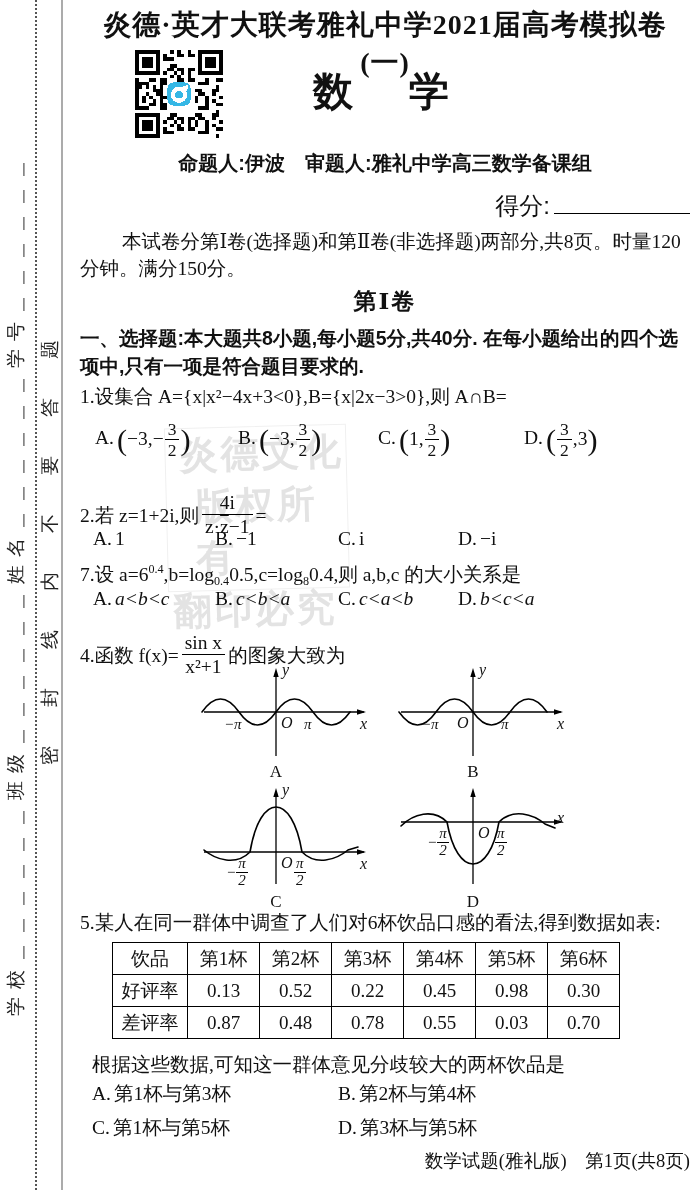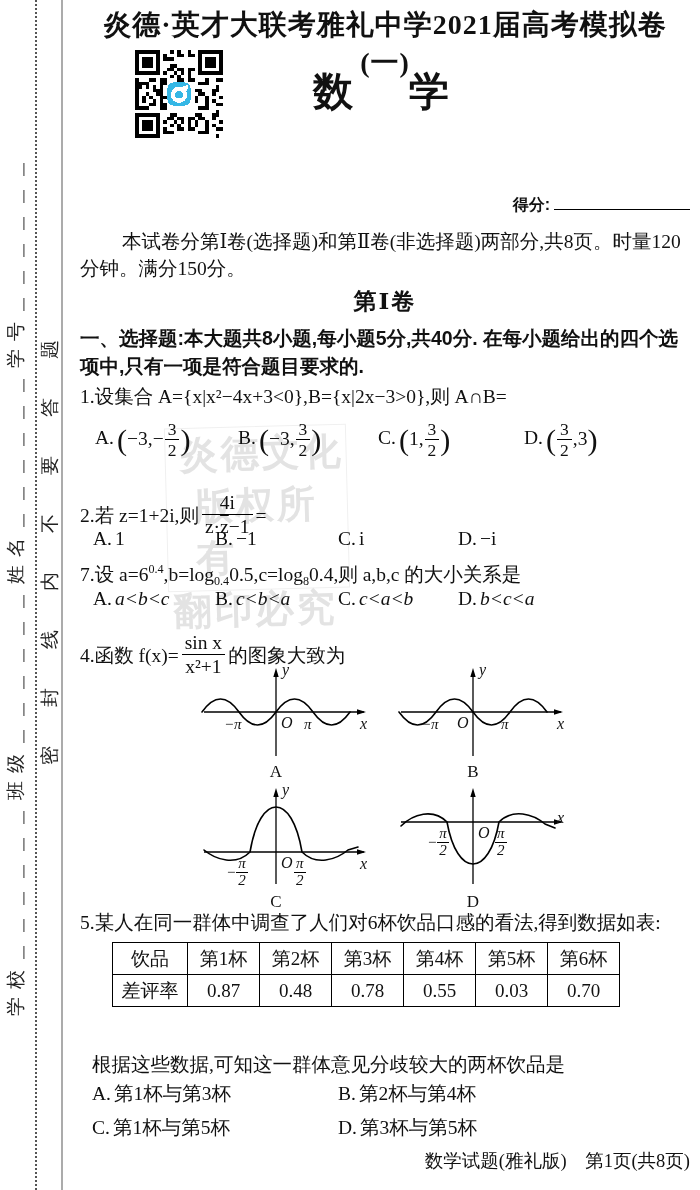--- a/index.html
+++ b/index.html
@@ -23,21 +23,21 @@
   
   .content{position:absolute;left:80px;top:0;width:610px;height:100%;z-index:3;}
   .content>div,.content>p{position:absolute;}
   .paper-title{top:6px;left:0;width:100%;text-align:center;font-size:28px;font-weight:700;letter-spacing:1px;}
   .qr{top:50px;left:55px;width:88px;height:88px;}
   .subject{top:64px;left:0;width:100%;text-align:center;font-size:40px;font-weight:700;
            font-family:"Liberation Sans","DejaVu Sans",sans-serif;letter-spacing:8px;}
   .committee{top:150px;left:0;width:100%;text-align:center;font-size:20px;font-weight:700;
              font-family:"Liberation Sans","DejaVu Sans",sans-serif;}
   .score-row{top:190px;left:0;width:100%;text-align:right;}
-  .score-label{font-size:16px;font-weight:700;font-family:"Liberation Sans","DejaVu Sans",sans-serif;}
+  .score-label{font-size:24px;font-weight:400;font-family:"Liberation Sans","DejaVu Sans",sans-serif;}
   .score-line{display:inline-block;width:136px;height:19px;border-bottom:1.6px solid #000;}
   .intro{top:228px;left:0;width:100%;margin:0;font-size:19.5px;line-height:27px;text-indent:2.15em;}
   .sec-title{top:286px;left:0;width:100%;text-align:center;font-size:23px;font-weight:700;letter-spacing:2px;}
   .instruction{top:324px;left:0;width:100%;font-size:19.5px;line-height:28px;font-weight:700;
                font-family:"Liberation Sans","DejaVu Sans",sans-serif;}
   .stem{left:0;width:100%;font-size:19.5px;line-height:26px;}
   .flexstem{display:flex;align-items:center;}
   
   .opt-row{left:0;width:100%;font-size:19.5px;display:grid;}
   .q1opts{top:414px;grid-template-columns:143px 140px 146px auto;padding-left:15px;align-items:center;height:52px;}
@@ -260,20 +260,21 @@
           <rect x="9.2" y="9.2" width="6.6" height="6.6" rx="1.7" fill="#35b7e5"></rect>
           <circle cx="12.5" cy="12.7" r="2.3" fill="#fff"></circle>
           <circle cx="12.5" cy="12.7" r="1.1" fill="#35b7e5"></circle>
           <path d="M13.3,10.6 L15.2,9.7 L14.8,11.8 Z" fill="#fff"></path>
         </g>
       </svg>
     </div>
 
     <div class="subject">数　学</div>
 
+    <div class="committee">命题人:伊波　审题人:雅礼中学高三数学备课组</div>
 
     <div class="score-row">
       <span class="score-label">得分:</span>
       <span class="score-line"></span>
     </div>
 
     <p class="intro">本试卷分第Ⅰ卷(选择题)和第Ⅱ卷(非选择题)两部分,共8页。时量120分钟。满分150分。</p>
 
     <div class="sec-title">第Ⅰ卷</div>
     <div class="instruction">一、选择题:本大题共8小题,每小题5分,共40分. 在每小题给出的四个选项中,只有一项是符合题目要求的.</div>
@@ -423,20 +424,29 @@
             <tr>
           <td class="c0">饮品</td>
           <td class="c">第1杯</td>
           <td class="c">第2杯</td>
           <td class="c">第3杯</td>
           <td class="c">第4杯</td>
           <td class="c">第5杯</td>
           <td class="c">第6杯</td>
         </tr>
         <tr>
+          <td>好评率</td>
+          <td>0.13</td>
+          <td>0.52</td>
+          <td>0.22</td>
+          <td>0.45</td>
+          <td>0.98</td>
+          <td>0.30</td>
+        </tr>
+        <tr>
           <td>差评率</td>
           <td>0.87</td>
           <td>0.48</td>
           <td>0.78</td>
           <td>0.55</td>
           <td>0.03</td>
           <td>0.70</td>
         </tr>
       </tbody>
         </table>

